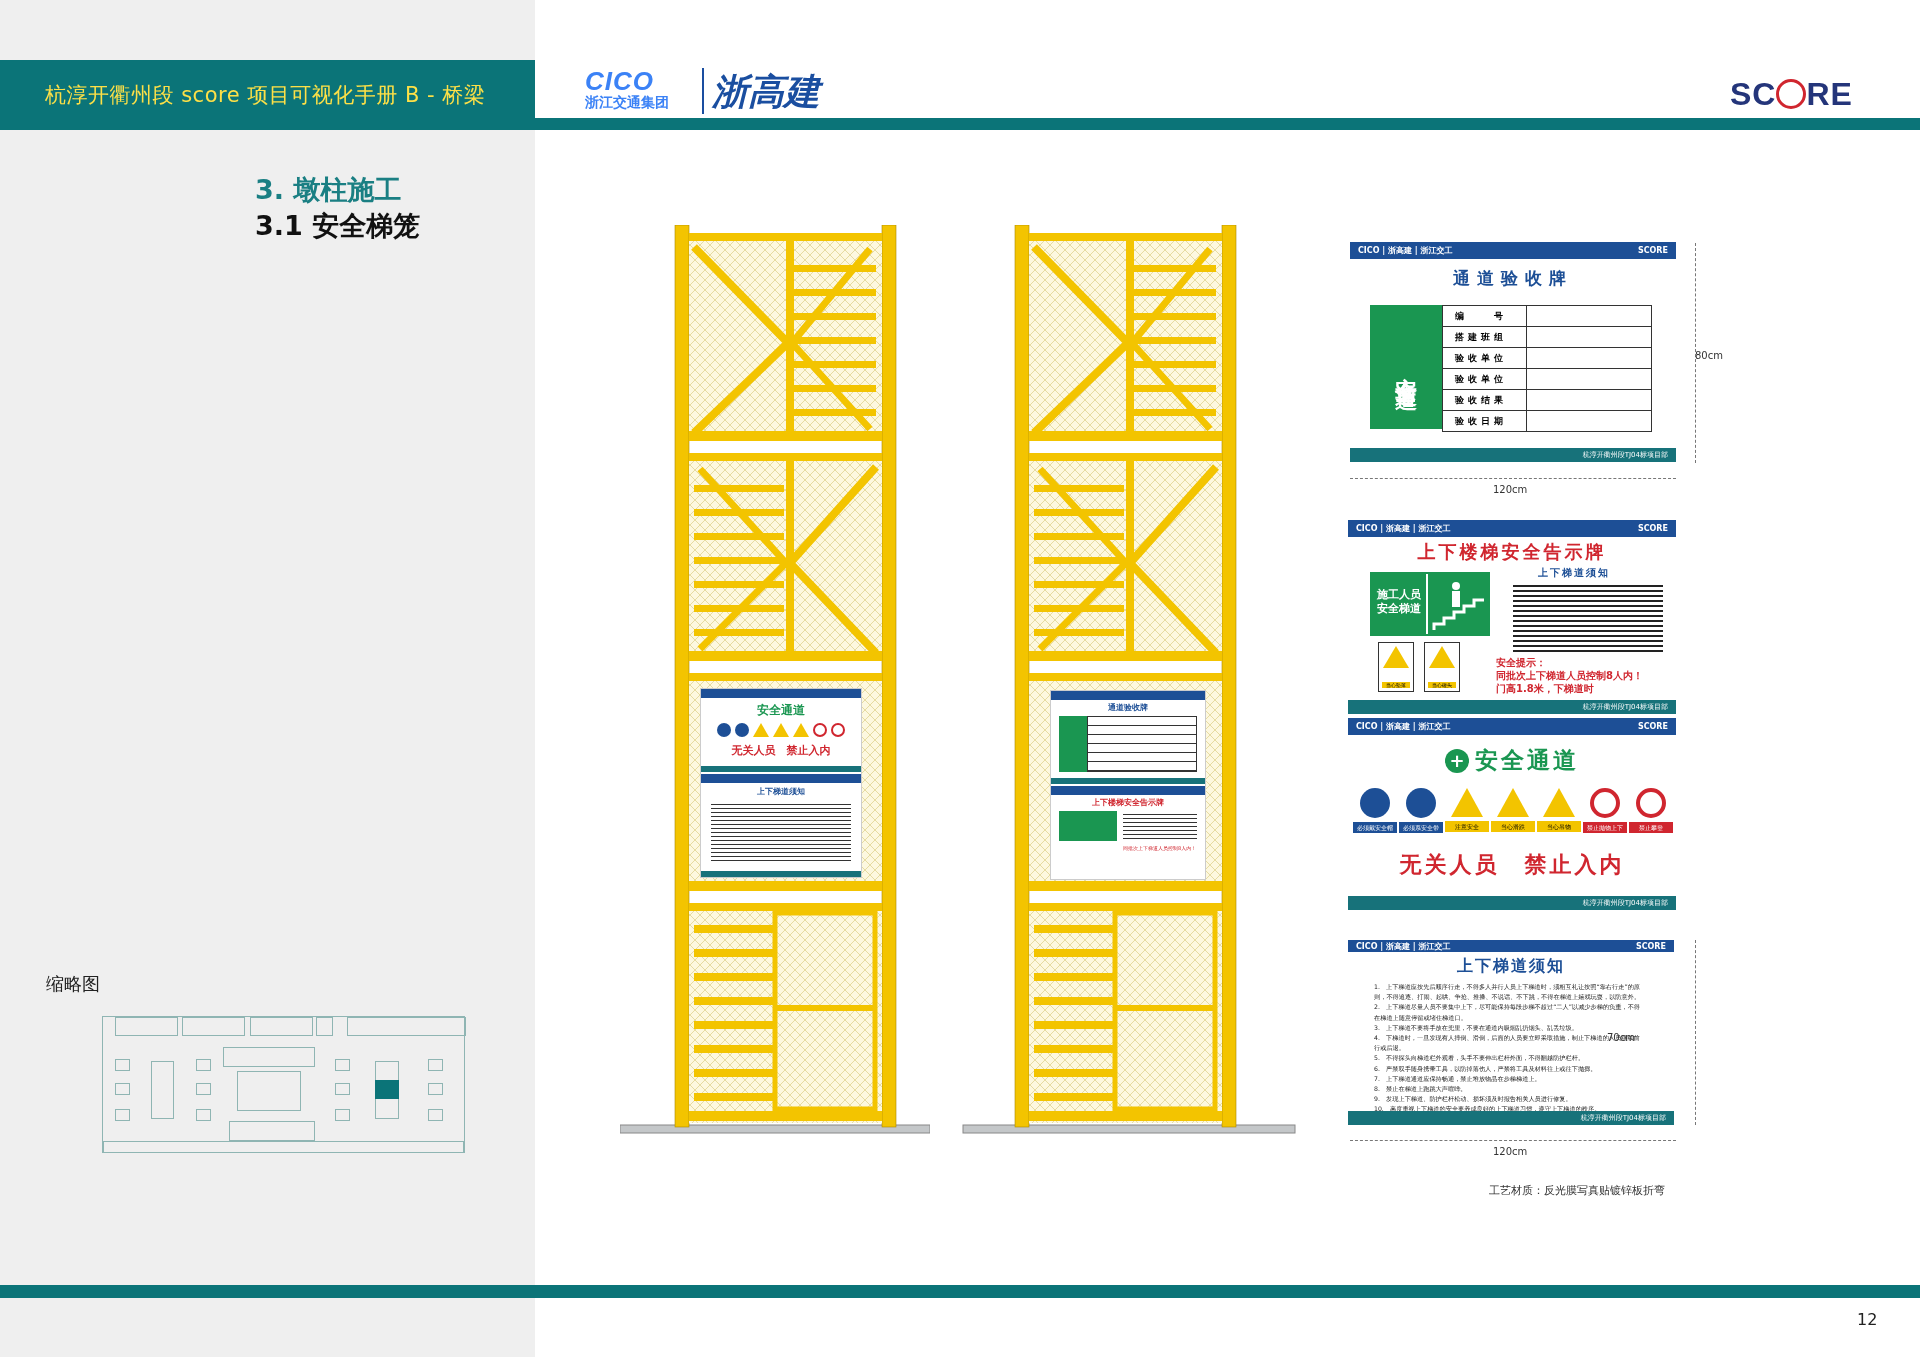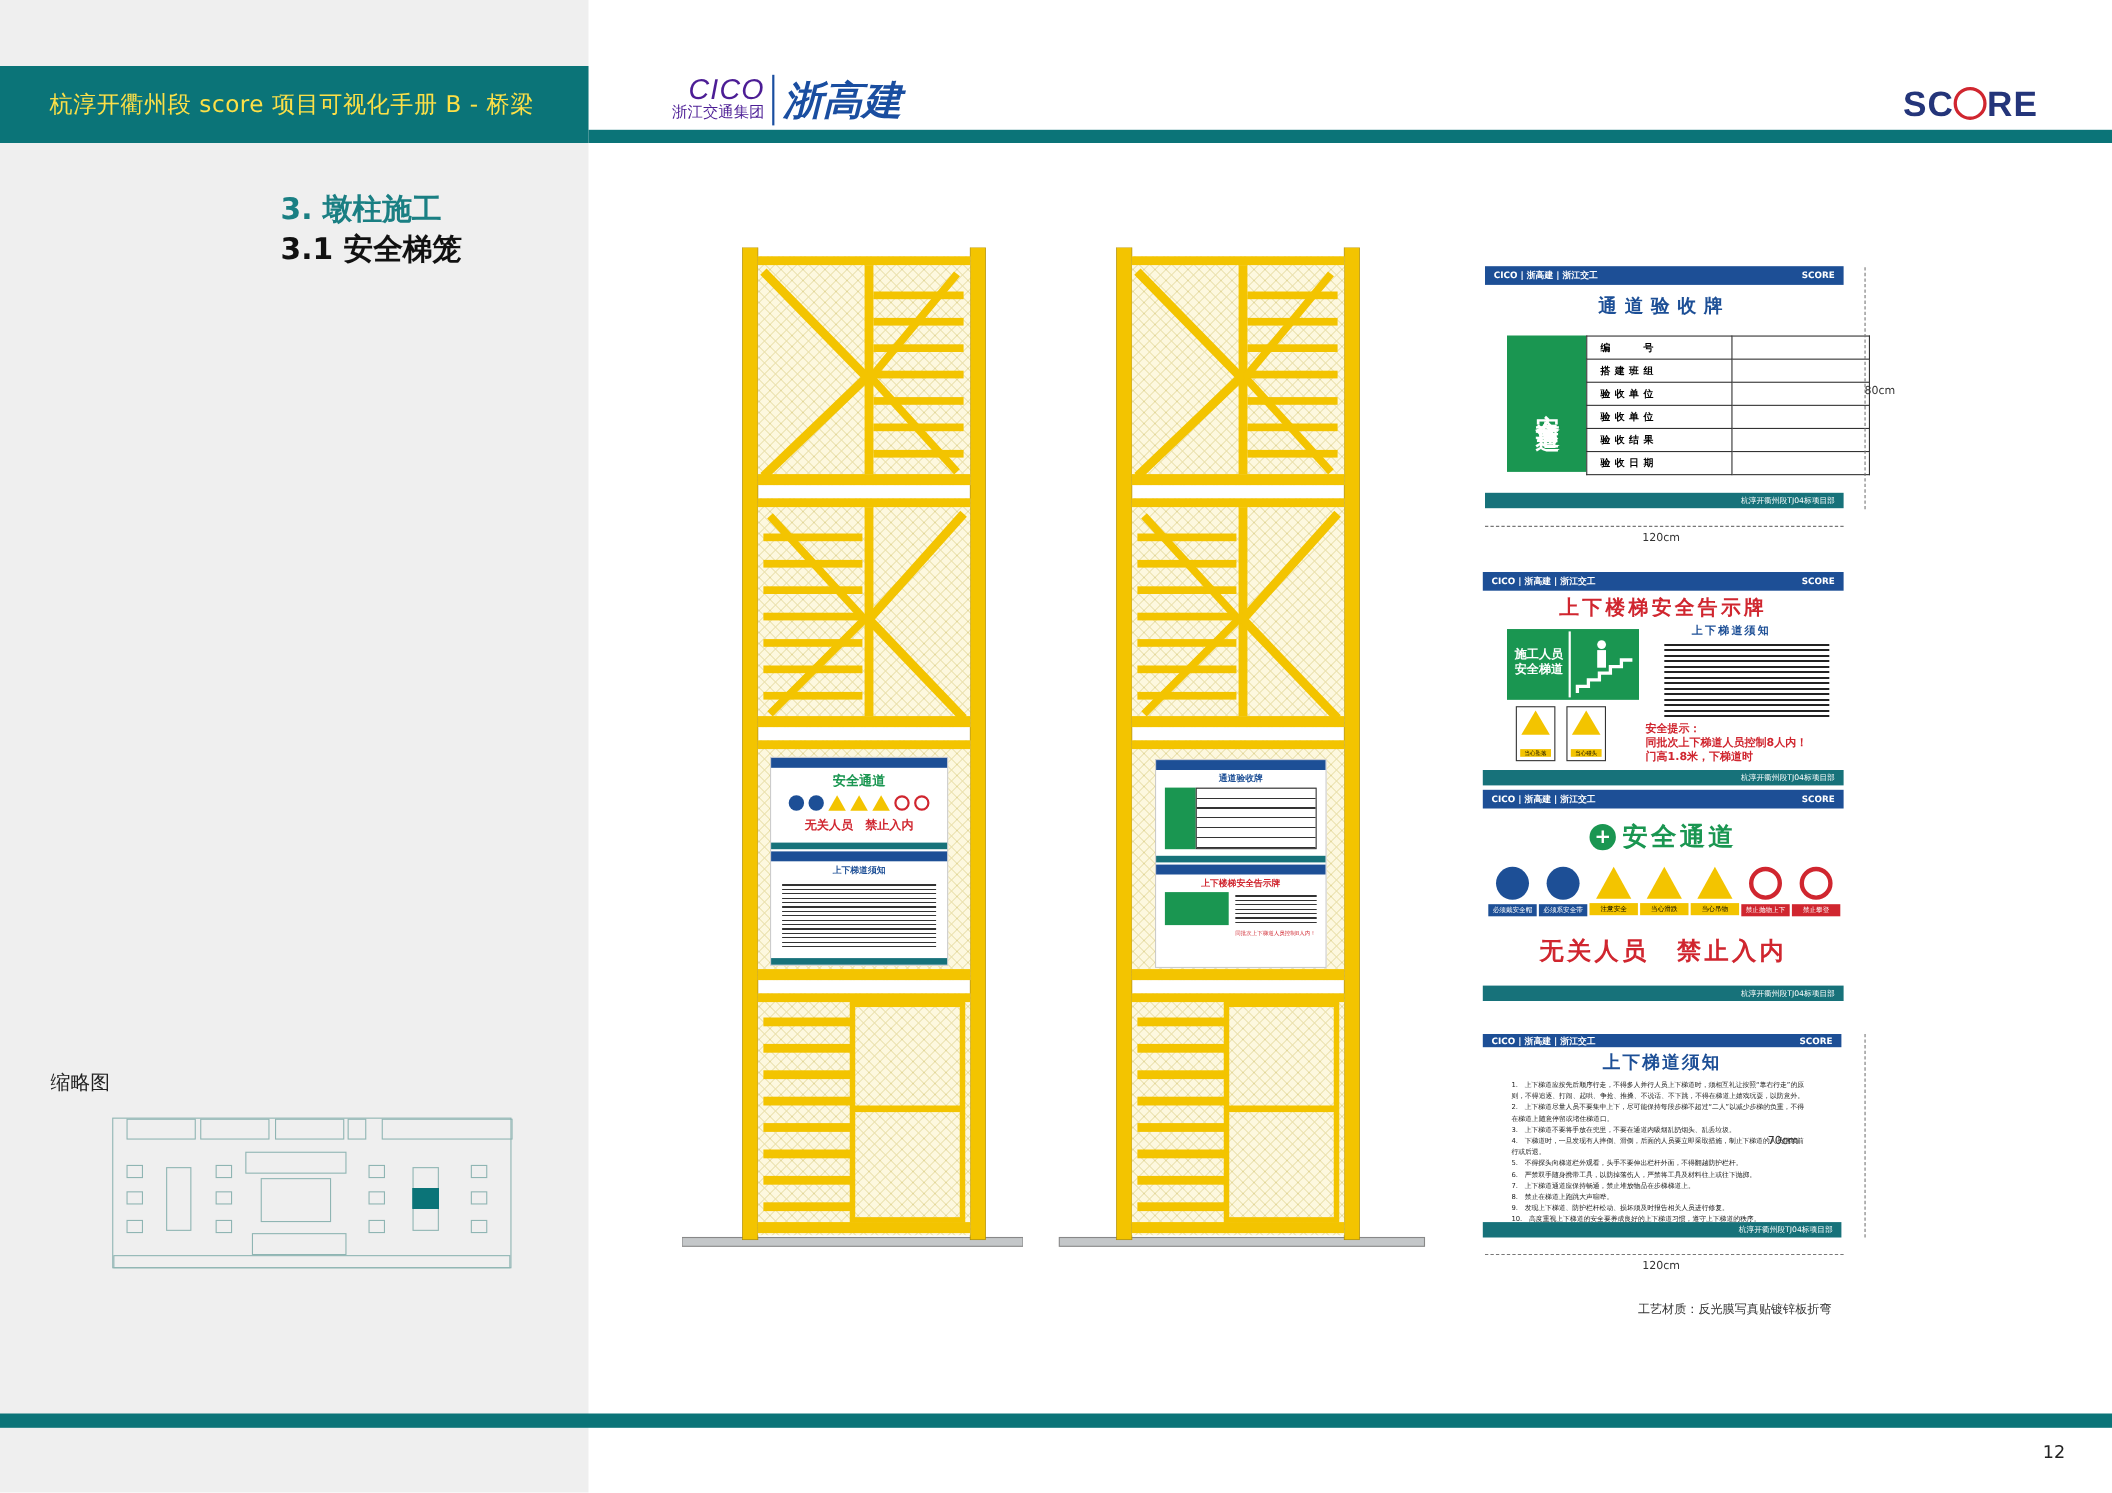--- a/index.html
+++ b/index.html
@@ -1,21 +1,21 @@
 <!DOCTYPE html>
 <html><head>
 <meta charset="utf-8">
 <style>
   * { box-sizing: border-box; margin: 0; padding: 0; }
   body { width: 1920px; height: 1357px; position: relative; overflow: hidden; background: #ffffff; font-family: "DejaVu Sans", "Liberation Sans", sans-serif; }
   .left-panel { position: absolute; left: 0; top: 0; width: 535px; height: 1357px; background: #efefef; }
   .header-band { position: absolute; left: 0; top: 60px; width: 535px; height: 70px; background: #0b7478; display: flex; align-items: center; padding-left: 45px; }
   .header-band span { color: #fde047; font-weight: normal; font-size: 21px; letter-spacing: 0.5px; }
   .top-line { position: absolute; left: 535px; top: 118px; width: 1385px; height: 12px; background: #0b7478; }
-  .logo-cico { position: absolute; left: 585px; top: 68px; width: 110px; height: 48px; color: #4c1d95; font-weight: normal; font-style: italic; text-align: right; }
+  .logo-cico { position: absolute; left: 585px; top: 68px; width: 110px; height: 48px; color: #3b82f6; font-weight: bold; font-style: italic; text-align: left; }
   .logo-cico .big { font-size: 26px; line-height: 26px; font-family: "Liberation Sans", sans-serif; letter-spacing: 1px; }
   .logo-cico .small { font-size: 14px; line-height: 16px; font-style: normal; }
   .logo-div { position: absolute; left: 702px; top: 68px; width: 2px; height: 46px; background: #1a4ea0; }
   .logo-zgj { position: absolute; left: 712px; top: 68px; font-size: 36px; font-weight: bold; color: #1a4ea0; font-family: "DejaVu Serif", serif; font-style: italic; }
   .logo-score { position: absolute; left: 1730px; top: 76px; font-size: 32px; font-weight: bold; color: #24357a; font-family: "Liberation Sans", sans-serif; letter-spacing: 1px; }
   .logo-score .o { display: inline-block; width: 30px; height: 30px; border: 3px solid #d0262f; border-radius: 50%; vertical-align: middle; position: relative; top: -3px; }
   .sec-title { position: absolute; left: 255px; top: 172px; font-size: 27px; font-weight: bold; color: #1a7f83; }
   .sub-title { position: absolute; left: 255px; top: 208px; font-size: 27px; font-weight: bold; color: #111; }
   .thumb-label { position: absolute; left: 46px; top: 972px; font-size: 18px; color: #222; }
   .thumb { position: absolute; left: 102px; top: 1016px; width: 363px; height: 137px; border: 1px solid #8fb5b3; }
@@ -252,21 +252,21 @@
   <div style="font-size:5px;color:#d0262f;margin:4px 0 0 72px;">同批次上下梯道人员控制8人内！</div>
 </div>
 
 <div class="sign" style="left:1350px;top:242px;width:326px;height:220px;">
   <div class="sign-top">
     <span>CICO | 浙高建 | 浙江交工</span>
     <span>SCORE</span>
   </div>
   <div style="text-align:center;color:#1d4f96;font-weight:bold;font-size:17px;letter-spacing:7px;margin-top:8px;">通道验收牌</div>
   <div style="position:absolute;left:20px;top:63px;width:72px;height:124px;background:#1a9651;color:#fff;font-weight:bold;font-size:22px;writing-mode:vertical-rl;text-align:center;line-height:72px;letter-spacing:4px;">安全通道</div>
-  <table class="tbl" style="left:92px;top:63px;width:258px;">
+  <table class="tbl" style="left:92px;top:63px;width:210px;">
     <tbody>
         <tr>
           <td>编　　号</td>
           <td style="width:125px;"></td>
         </tr>
     <tr>
           <td>搭建班组</td>
           <td></td>
         </tr>
     <tr>

